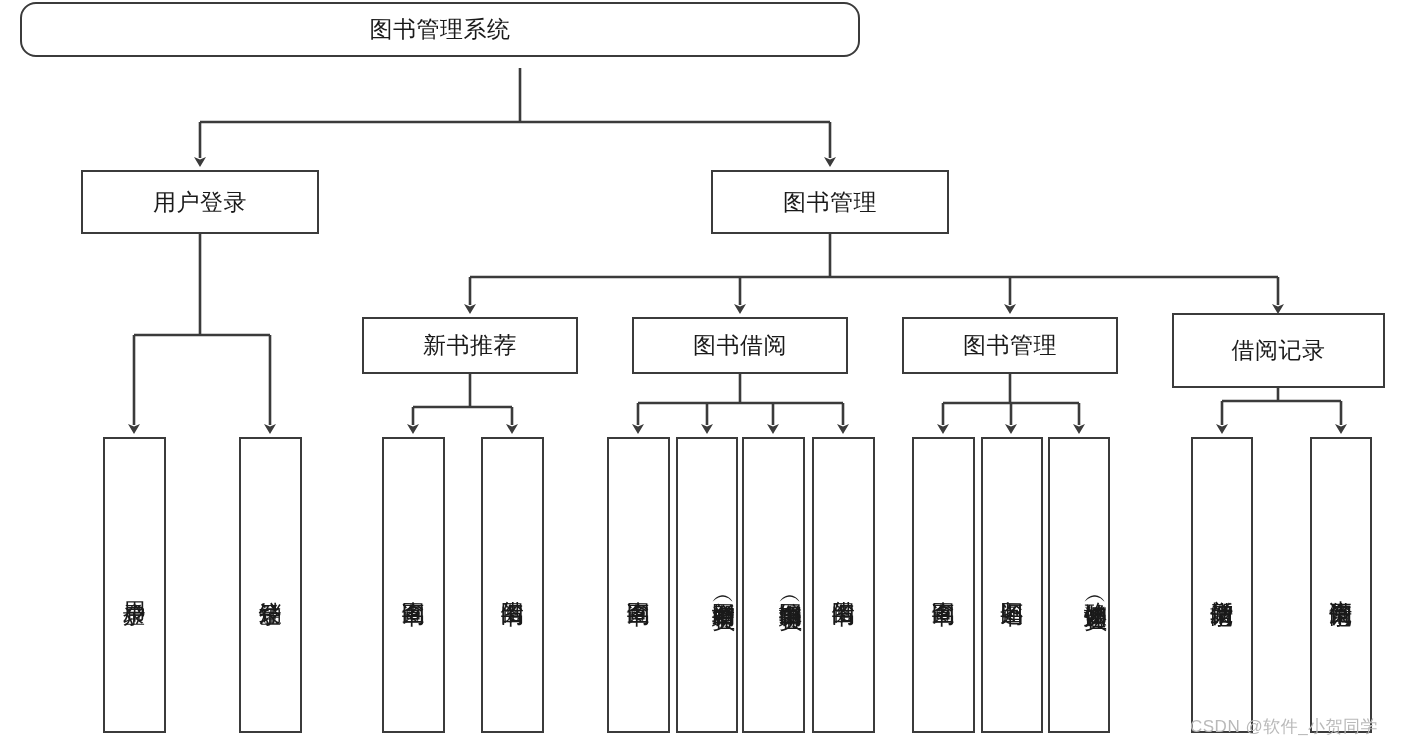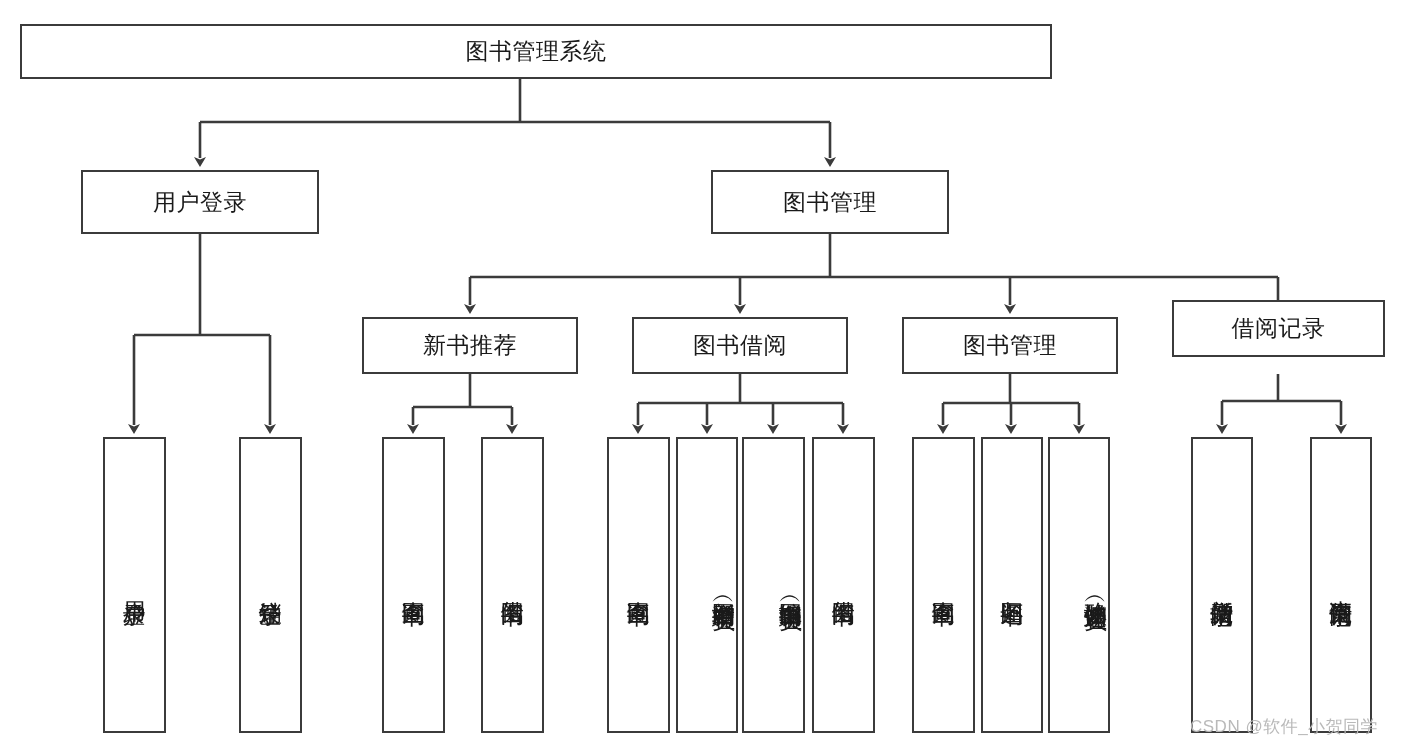--- a/index.html
+++ b/index.html
@@ -119,33 +119,33 @@
       <path d="M1011,403 L1011,425" marker-end="url(#arrow)"></path>
       <path d="M1079,403 L1079,425" marker-end="url(#arrow)"></path>
 
       <path d="M1278,374 L1278,401"></path>
       <path d="M1222,401 L1341,401"></path>
       <path d="M1222,401 L1222,425" marker-end="url(#arrow)"></path>
       <path d="M1341,401 L1341,425" marker-end="url(#arrow)"></path>
     </g>
   </svg>
 
-  <div class="node-box node-h node-root" style="left:20px; top:24px; width:1032px; height:55px;">图书管理系统</div>
+  <div class="node-box node-h node-root" style="left:20px; top:2px; width:840px; height:55px;border-radius:16px;">图书管理系统</div>
 
   <div class="node-box node-h" style="left:81px; top:170px; width:238px; height:64px;">用户登录</div>
 
   <div class="node-box node-h" style="left:711px; top:170px; width:238px; height:64px;text-align:center;">图书管理</div>
 
   <div class="node-box node-h" style="left:362px; top:317px; width:216px; height:57px;">新书推荐</div>
 
   <div class="node-box node-h" style="left:632px; top:317px; width:216px; height:57px;">图书借阅</div>
 
   <div class="node-box node-h" style="left:902px; top:317px; width:216px; height:57px;">图书管理</div>
 
-  <div class="node-box node-h" style="left:1172px; top:300px; width:213px; height:57px;">借阅记录</div>
+  <div class="node-box node-h" style="left:1172px; top:313px; width:213px; height:75px;">借阅记录</div>
 
   <div class="node-box node-v mid-align" style="left:103px; top:437px; width:63px; height:296px;">用户登录</div>
 
   <div class="node-box node-v mid-align" style="left:239px; top:437px; width:63px; height:296px;">注销登录</div>
 
   <div class="node-box node-v mid-align" style="left:382px; top:437px; width:63px; height:296px;">查询图书</div>
 
   <div class="node-box node-v mid-align" style="left:481px; top:437px; width:63px; height:296px;">借阅图书</div>
 
   <div class="node-box node-v mid-align" style="left:607px; top:437px; width:63px; height:296px;">查询图书</div>

